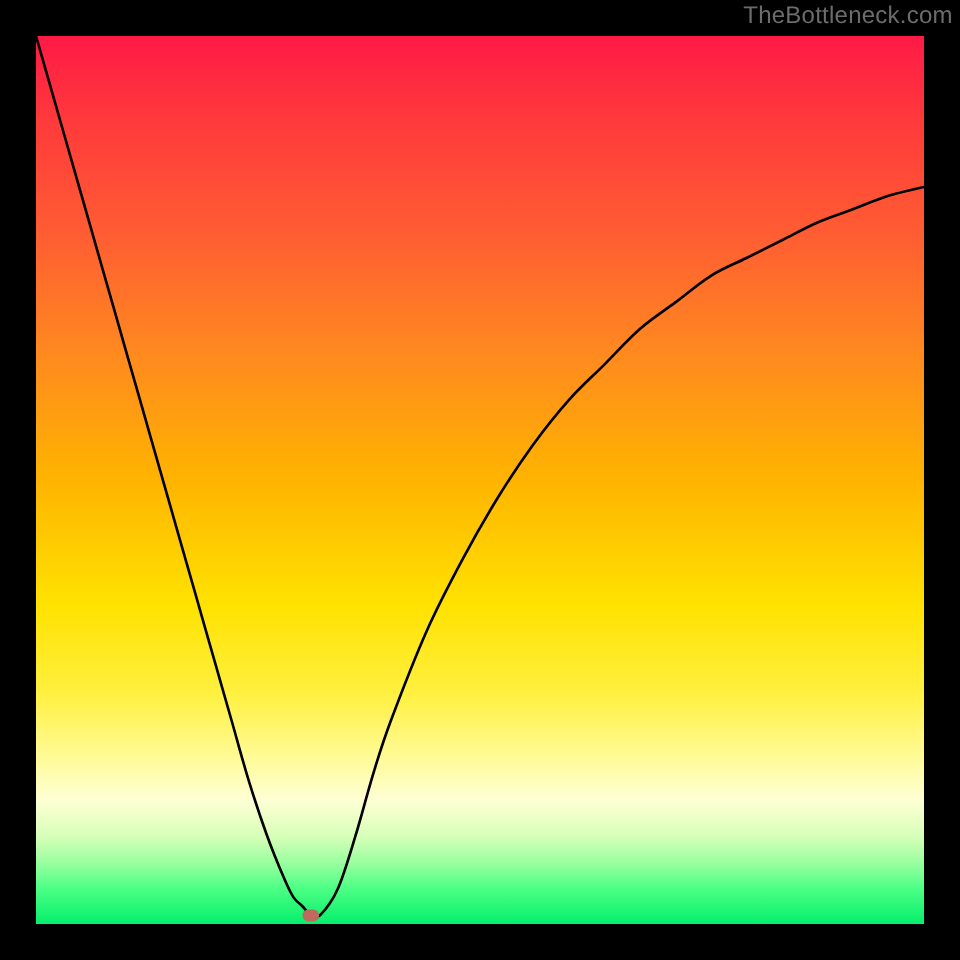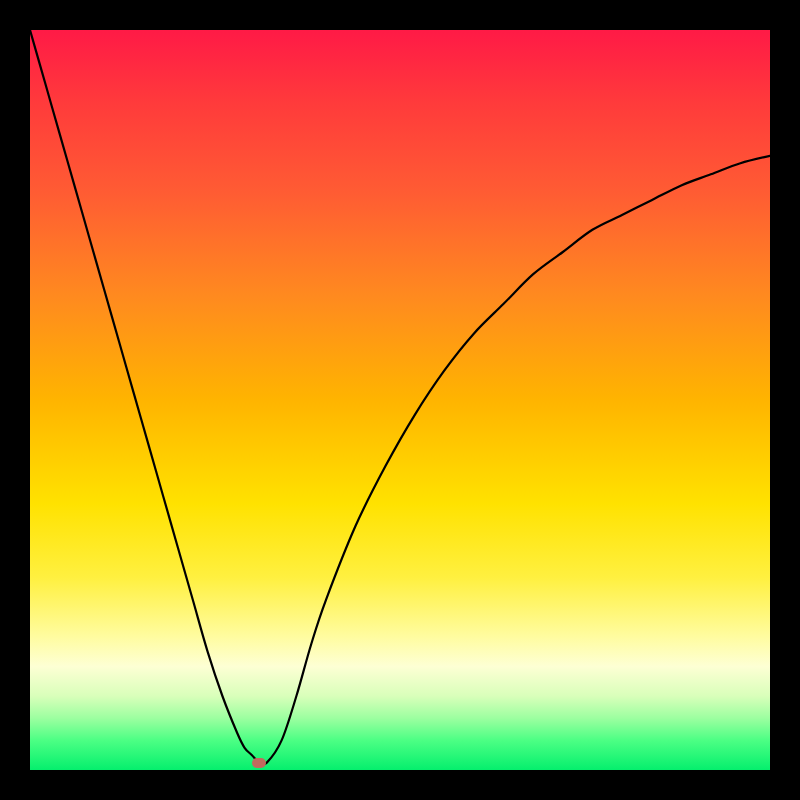--- a/index.html
+++ b/index.html
@@ -63,20 +63,21 @@
     font-size: 20px;
     letter-spacing: 0.2px;
     font-weight: 500;
   }
 </style>
 </head>
 <body>
 
 <div class="frame">
 
+  <div class="watermark">TheBottleneck.com</div>
 
   <div class="plot">
     <svg class="curve" viewBox="0 0 740 740" preserveAspectRatio="none">
       <path id="curve-path" d="M 0.00 0.00 C 2.47 8.63, 9.87 34.53, 14.80 51.80 C 19.73 69.07, 24.67 86.33, 29.60 103.60 C 34.53 120.87, 39.47 138.13, 44.40 155.40 C 49.33 172.67, 54.27 189.93, 59.20 207.20 C 64.13 224.47, 69.07 241.73, 74.00 259.00 C 78.93 276.27, 83.87 293.53, 88.80 310.80 C 93.73 328.07, 98.67 345.33, 103.60 362.60 C 108.53 379.87, 113.47 397.13, 118.40 414.40 C 123.33 431.67, 128.27 448.93, 133.20 466.20 C 138.13 483.47, 143.07 500.73, 148.00 518.00 C 152.93 535.27, 157.87 552.53, 162.80 569.80 C 167.73 587.07, 172.67 605.57, 177.60 621.60 C 182.53 637.63, 187.47 652.43, 192.40 666.00 C 197.33 679.57, 203.50 694.37, 207.20 703.00 C 210.90 711.63, 212.13 714.10, 214.60 717.80 C 217.07 721.50, 219.53 722.73, 222.00 725.20 C 224.47 727.67, 226.93 731.37, 229.40 732.60 C 231.87 733.83, 233.10 736.30, 236.80 732.60 C 240.50 728.90, 246.67 721.50, 251.60 710.40 C 256.53 699.30, 261.47 682.03, 266.40 666.00 C 271.33 649.97, 276.27 630.23, 281.20 614.20 C 286.13 598.17, 288.60 589.53, 296.00 569.80 C 303.40 550.07, 315.73 518.00, 325.60 495.80 C 335.47 473.60, 345.33 455.10, 355.20 436.60 C 365.07 418.10, 374.93 400.83, 384.80 384.80 C 394.67 368.77, 404.53 353.97, 414.40 340.40 C 424.27 326.83, 434.13 314.50, 444.00 303.40 C 453.87 292.30, 463.73 283.67, 473.60 273.80 C 483.47 263.93, 493.33 252.83, 503.20 244.20 C 513.07 235.57, 522.93 229.40, 532.80 222.00 C 542.67 214.60, 552.53 205.97, 562.40 199.80 C 572.27 193.63, 582.13 189.93, 592.00 185.00 C 601.87 180.07, 611.73 175.13, 621.60 170.20 C 631.47 165.27, 641.33 159.72, 651.20 155.40 C 661.07 151.08, 670.93 148.00, 680.80 144.30 C 690.67 140.60, 700.53 136.28, 710.40 133.20 C 720.27 130.12, 735.07 127.03, 740.00 125.80" fill="none" stroke="#000" stroke-width="2.2" stroke-linecap="round" stroke-linejoin="round"></path>
     </svg>
     <div class="marker" id="min-marker" style="left: 229.4px; top: 732.6px; background: rgb(192, 106, 94);"></div>
   </div>
 
 </div>
 

